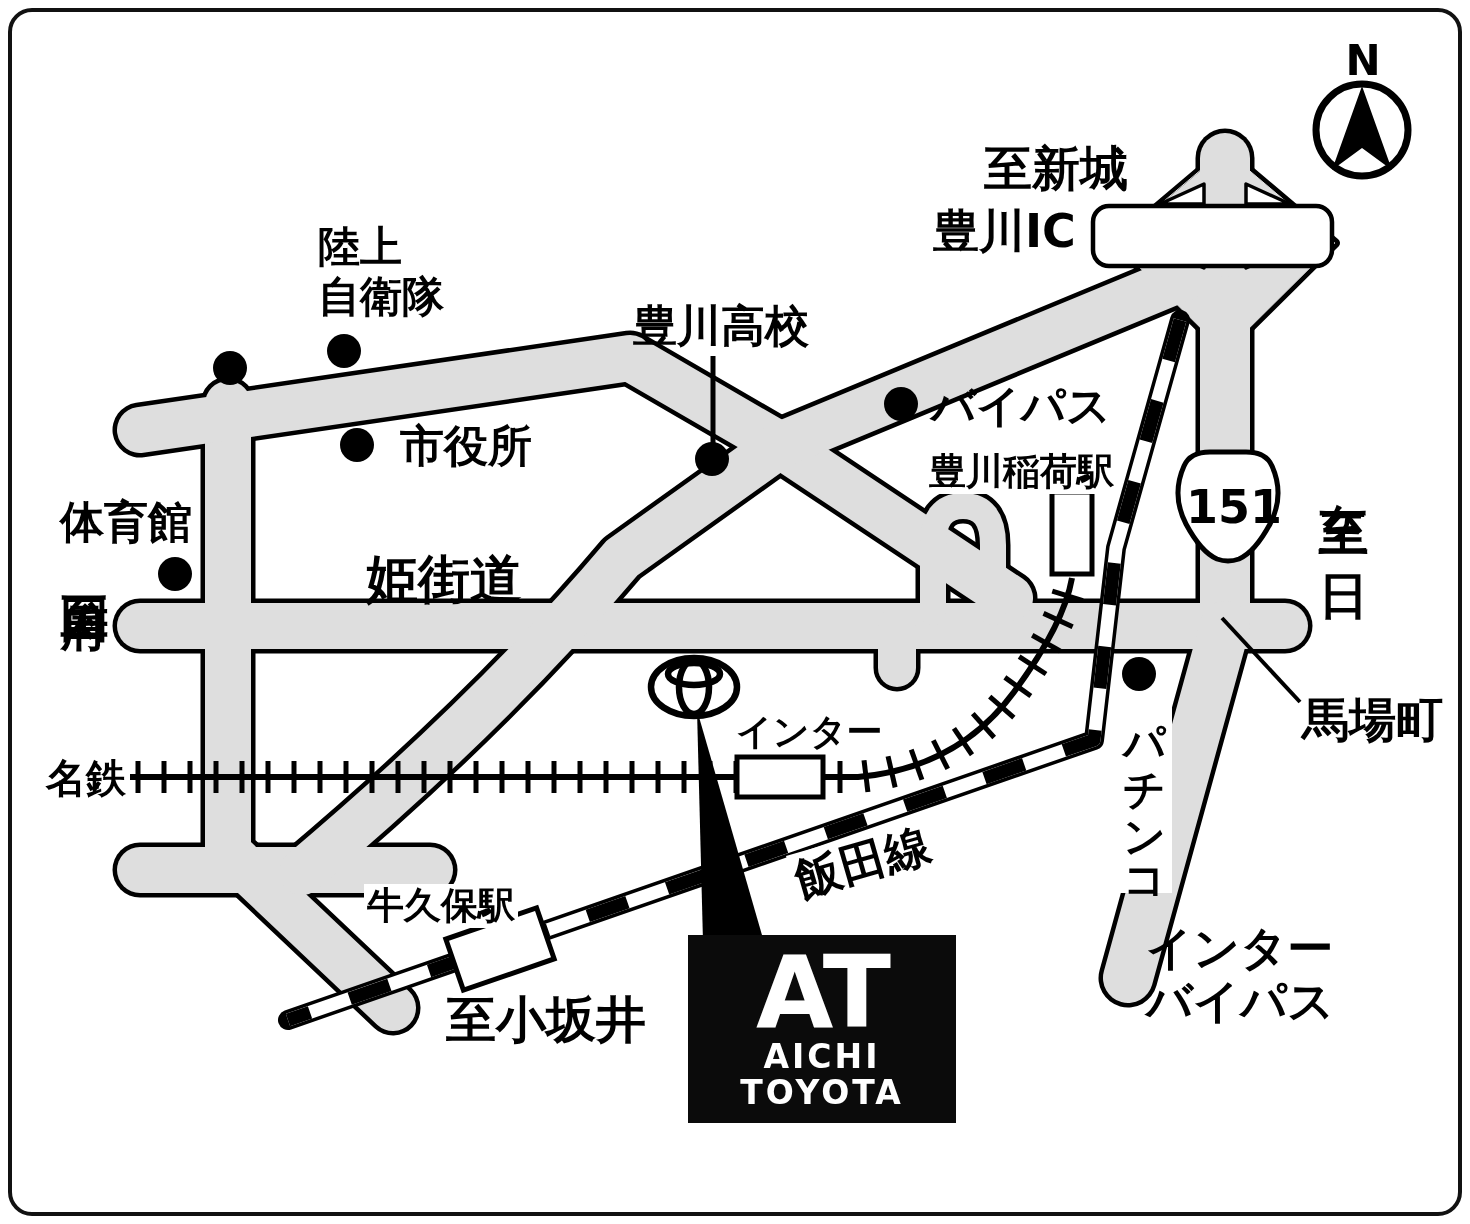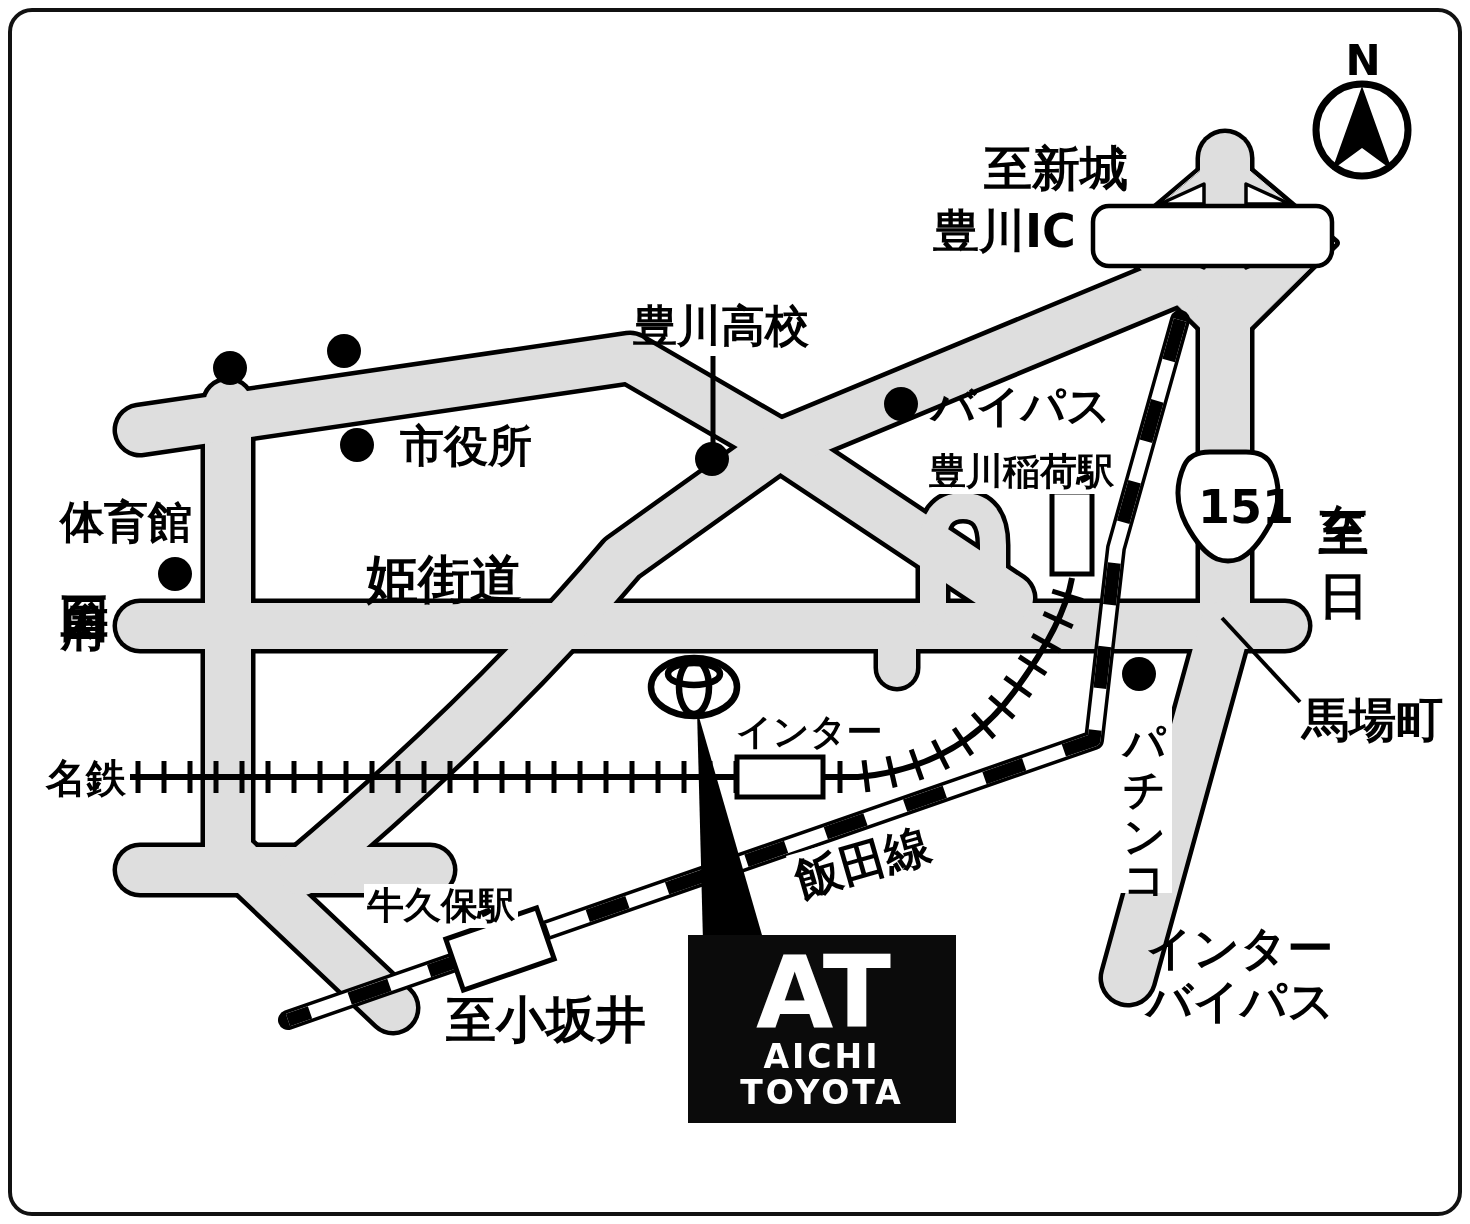--- a/index.html
+++ b/index.html
@@ -10,21 +10,21 @@
   #map-svg{position:absolute;left:0;top:0;width:1470px;height:1224px;}
   .lbl{position:absolute;font-weight:800;color:#000;white-space:pre-line;line-height:1.2;}
   .v{writing-mode:vertical-rl;text-orientation:upright;letter-spacing:2px;}
   .bg{background:#fff;padding:0 3px;}
   .rot{transform:rotate(-16deg);transform-origin:0 0;}
   .at-box{position:absolute;left:688px;top:935px;width:268px;height:188px;background:#0b0b0b;
           display:flex;flex-direction:column;align-items:center;justify-content:center;color:#fff;}
   .at-mono{font-size:100px;font-weight:900;line-height:0.92;letter-spacing:-3px;}
   .at-sub{font-size:33px;font-weight:800;letter-spacing:3px;line-height:1.08;}
   .badge-txt{position:absolute;left:1186px;top:480px;width:86px;text-align:center;
-             font-size:46px;font-weight:800;margin-left:12px;}
+             font-size:46px;font-weight:800;}
   .n-txt{position:absolute;left:1344px;top:36px;width:38px;text-align:center;
          font-size:42px;font-weight:800;}
 </style>
 </head>
 <body>
 
 <div id="stage">
 
   <svg id="map-svg" viewBox="0 0 1470 1224" xmlns="http://www.w3.org/2000/svg">
 
@@ -152,20 +152,22 @@
              Q 1255 552 1239 559 Q 1228 563 1217 559 Q 1201 552 1186 524 Q 1171 495 1184 466 Z"></path>
 
     <g>
       <circle cx="1362" cy="130" r="46" fill="none" stroke="#000" stroke-width="7"></circle>
       <polygon points="1362,86 1392,170 1362,148 1332,170" fill="#000"></polygon>
     </g>
   </svg>
 
   <div class="lbl" style="left:984px;top:140px;font-size:48px">至新城</div>
   <div class="lbl" style="left:933px;top:204px;font-size:46px">豊川IC</div>
+  <div class="lbl" style="left:318px;top:222px;font-size:42px">陸上
+自衛隊</div>
   <div class="lbl" style="left:400px;top:420px;font-size:44px">市役所</div>
   <div class="lbl" style="left:633px;top:300px;font-size:44px">豊川高校</div>
   <div class="lbl" style="left:931px;top:380px;font-size:44px">バイパス</div>
   <div class="lbl bg" style="left:926px;top:450px;font-size:37px">豊川稲荷駅</div>
   <div class="lbl" style="left:60px;top:496px;font-size:44px">体育館</div>
   <div class="lbl v" style="left:56px;top:558px;font-size:48px">至国府</div>
   <div class="lbl" style="left:366px;top:548px;font-size:52px">姫街道</div>
   <div class="lbl" style="left:46px;top:754px;font-size:40px">名鉄</div>
   <div class="lbl bg" style="left:733px;top:710px;font-size:36px">インター</div>
   <div class="lbl bg rot" style="left:786px;top:856px;font-size:46px">飯田線</div>

